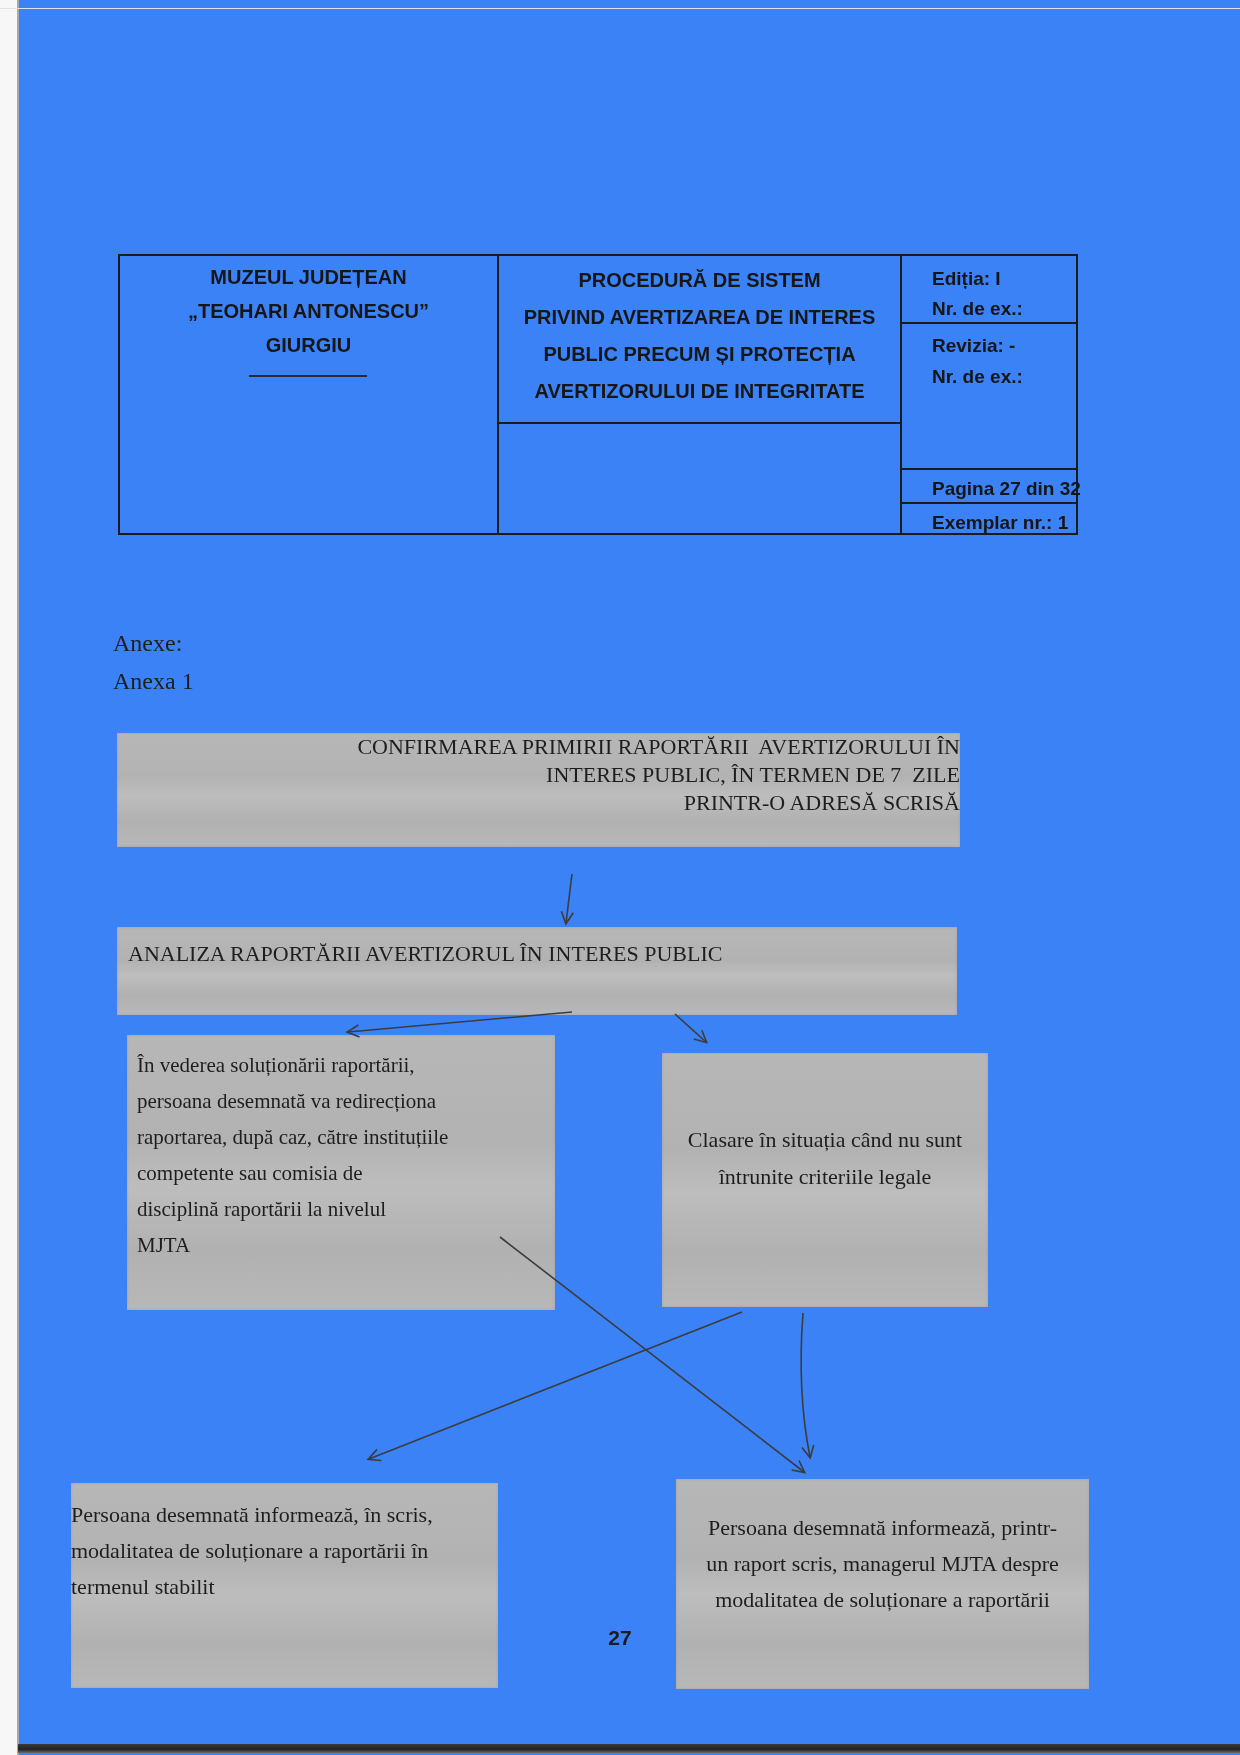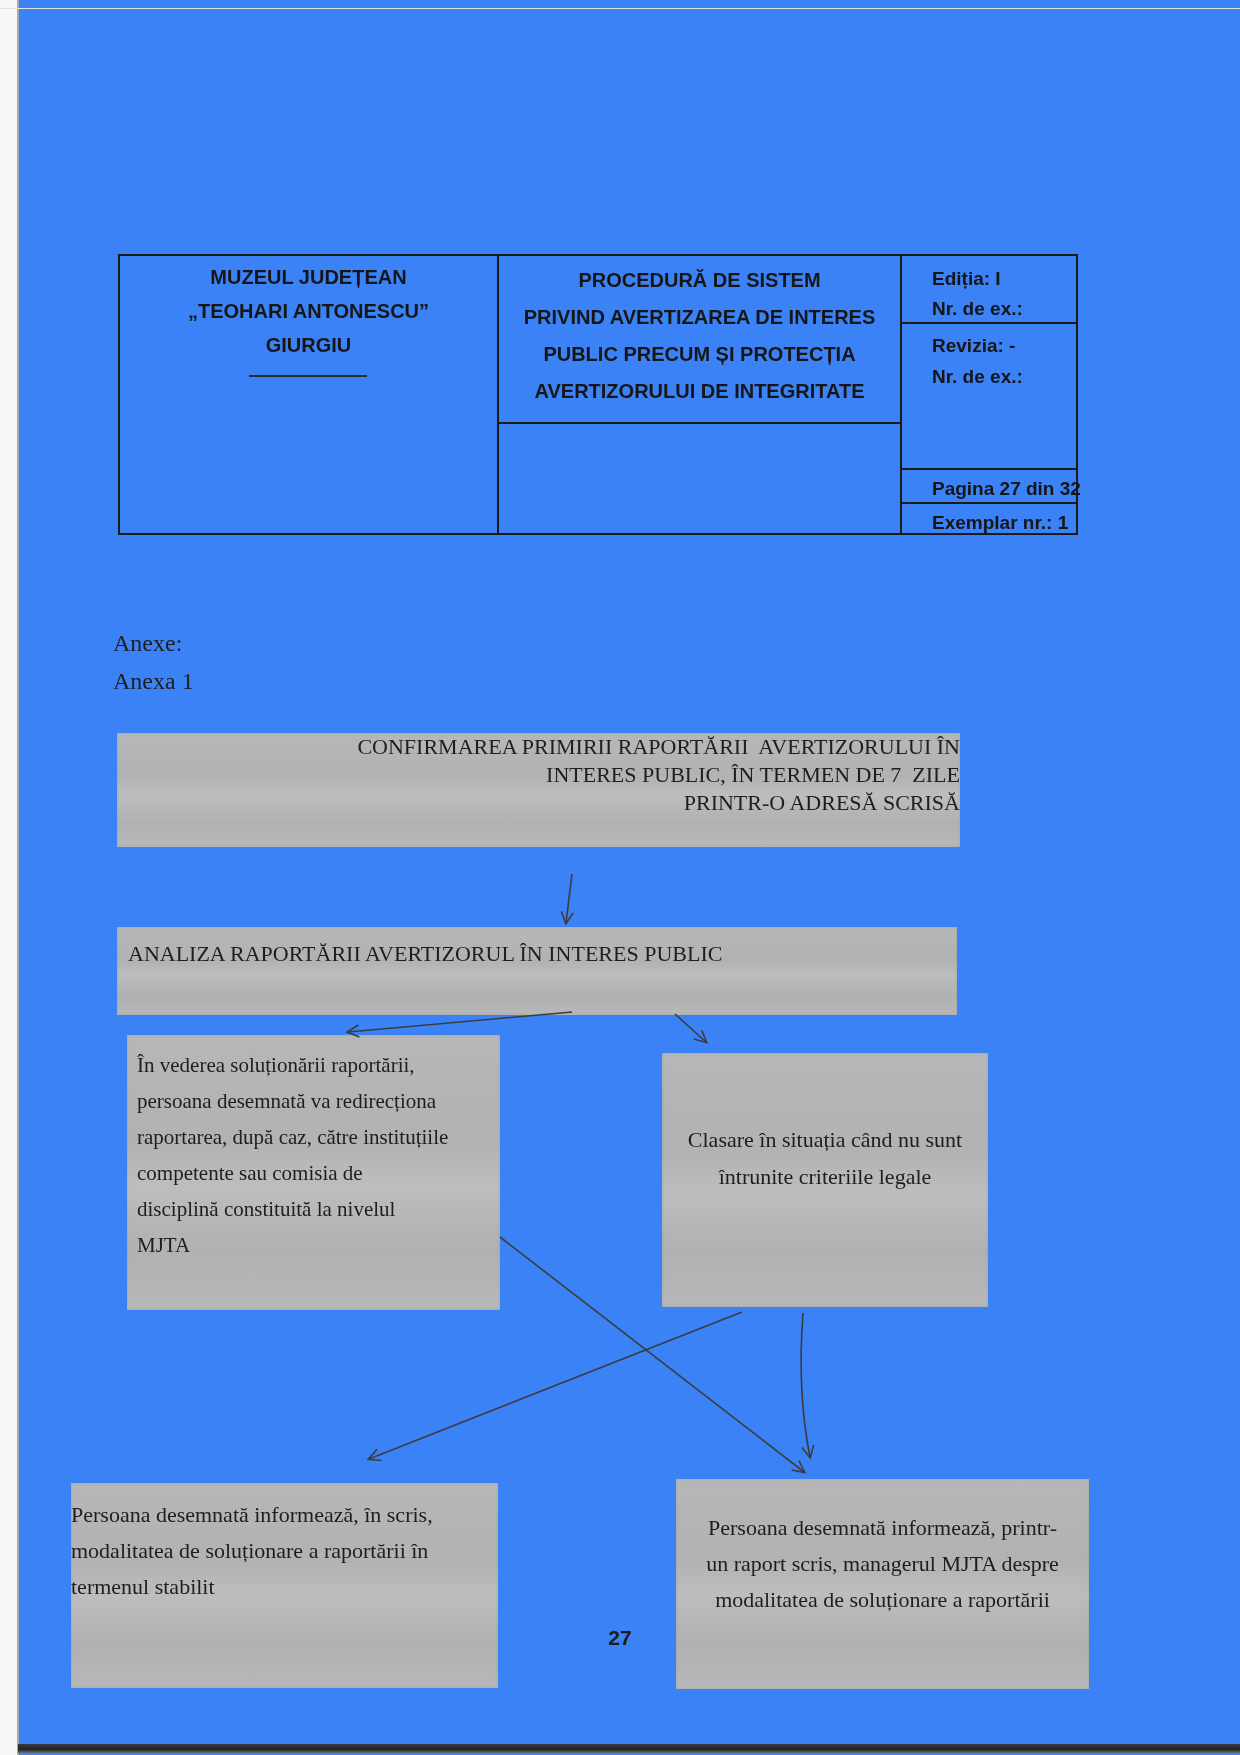--- a/index.html
+++ b/index.html
@@ -26,21 +26,21 @@
   
   .annex{position:absolute;left:113px;top:624px;font-size:24px;line-height:38px;color:#1f1f1f;}
   
   .gbox{position:absolute;box-sizing:border-box;
     background:linear-gradient(180deg,#b7b7b7 0%,#b2b2b2 38%,#bdbdbd 55%,#b1b1b1 78%,#b8b8b8 100%);
     box-shadow:inset 0 0 3px rgba(0,0,0,0.12);
     font-size:22px;color:#1e1e1e;}
   .gbox .line{line-height:28px;}
   .box-confirmare{left:117px;top:733px;width:843px;height:114px;text-align:right;}
   .box-analiza{left:117px;top:927px;width:840px;height:88px;padding:13px 0 0 11px;}
-  .box-redir{left:127px;top:1035px;width:373px;height:275px;padding:12px 4px 15px 10px;font-size:21px;}
+  .box-redir{left:127px;top:1035px;width:428px;height:275px;padding:12px 4px 15px 10px;font-size:21px;}
   .box-redir .line{line-height:36px;}
   .box-clasare{left:662px;top:1053px;width:326px;height:254px;padding-top:68px;text-align:center;}
   .box-clasare .line{line-height:37px;}
   .box-inf-avert{left:71px;top:1483px;width:427px;height:205px;padding-top:14px;}
   .box-inf-avert .line{line-height:36px;}
   .box-inf-manager{left:676px;top:1479px;width:413px;height:210px;padding-top:31px;text-align:center;}
   .box-inf-manager .line{line-height:36px;}
   
   .page-number{position:absolute;left:596px;top:1626px;width:48px;text-align:center;
     font-family:"Liberation Sans",sans-serif;font-weight:700;font-size:21px;color:#1c1c1c;}
@@ -107,21 +107,21 @@
 
   <div class="gbox box-analiza">
     <div class="line">ANALIZA RAPORTĂRII AVERTIZORUL ÎN INTERES PUBLIC</div>
   </div>
 
   <div class="gbox box-redir">
     <div class="line">În vederea soluționării raportării,</div>
     <div class="line">persoana desemnată va redirecționa</div>
     <div class="line">raportarea, după caz, către instituțiile</div>
     <div class="line">competente sau comisia de</div>
-    <div class="line">disciplină constituită la nivelul</div>
+    <div class="line">disciplină raportării la nivelul</div>
     <div class="line">MJTA</div>
   </div>
 
   <div class="gbox box-clasare">
     <div class="line">Clasare în situația când nu sunt</div>
     <div class="line">întrunite criteriile legale</div>
   </div>
 
   <div class="gbox box-inf-avert">
     <div class="line">Persoana desemnată informează, în scris,</div>

